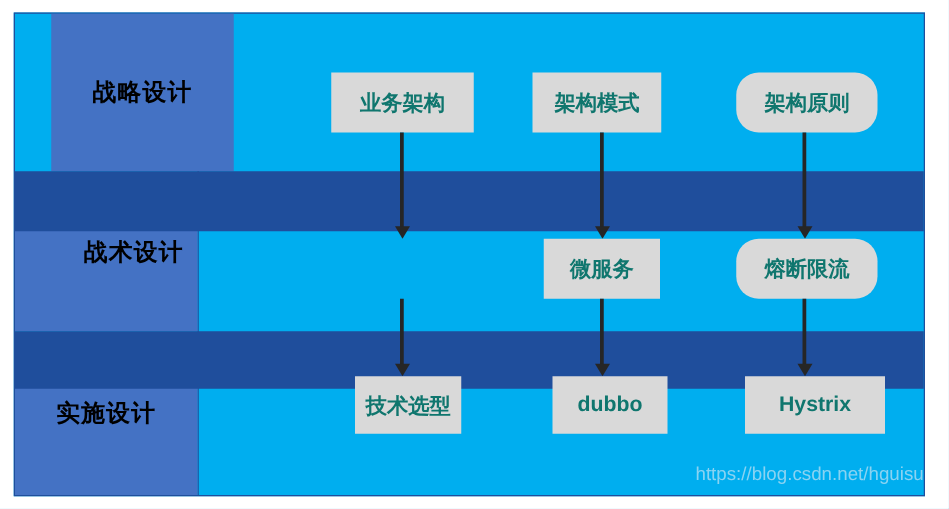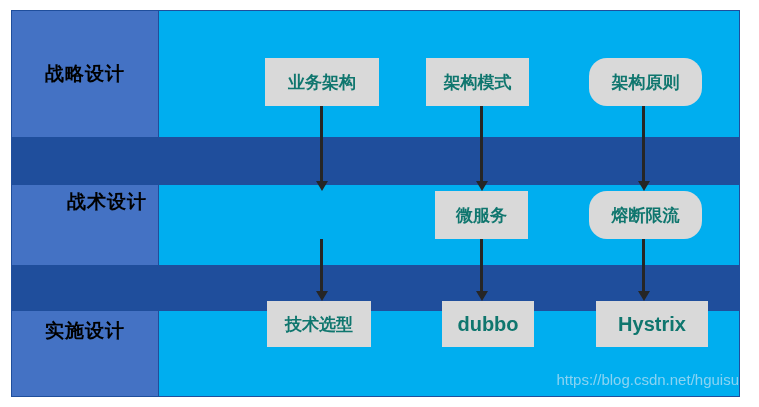--- a/index.html
+++ b/index.html
@@ -43,21 +43,21 @@
     align-items: center;
     justify-content: center;
   }
   .stage-cell .stage-label {
     font-size: 19px;
     font-weight: bold;
     color: #000000;
     letter-spacing: 1px;
     font-family: "DejaVu Sans", "Liberation Sans", sans-serif;
   }
-  .stage-cell.s0 { top: 0px;   height: 126px; }
+  .stage-cell.s0 { top: 0px;   height: 126px; margin-left: 29px; }
   .stage-cell.s1 { top: 127px; height: 127px; padding-left: 44px; }
   .stage-cell.s2 { top: 255px; height: 130px; }
 
   
   .row-sep {
     position: absolute;
     left: 0;
     width: 100%;
     height: 1px;
     background: #1f4e9c;
@@ -77,35 +77,35 @@
   .node .node-label {
     font-size: 17px;
     font-weight: bold;
     color: #0f766e;
     white-space: nowrap;
     font-family: "DejaVu Sans", "Liberation Sans", sans-serif;
   }
   .node.latin .node-label {
     font-family: "Liberation Sans", "DejaVu Sans", sans-serif;
     font-weight: bold;
-    font-size: 20px;
+    font-size: 17px;
   }
 
   
   .c0 { left: 253px; width: 114px; }
   .c1 { left: 414px; width: 103px; justify-content: center; }
   .c2 { left: 577px; width: 113px; border-radius: 18px; }
 
   
   .r0 { top: 47px;  height: 48px; }
   .r1 { top: 180px; height: 48px; }
   .r2 { top: 290px; height: 46px; }
 
   
-  .n-r2c0 { left: 255px; width: 104px; }
+  .n-r2c0 { left: 272px; width: 85px; }
   .n-r2c1 { left: 430px; width: 92px;  }
   .n-r2c2 { left: 584px; width: 112px; }
   .n-r1c1 { left: 423px; width: 93px;  }
 
   
   .arrow {
     position: absolute;
     width: 3px;
     background: #262626;
   }

